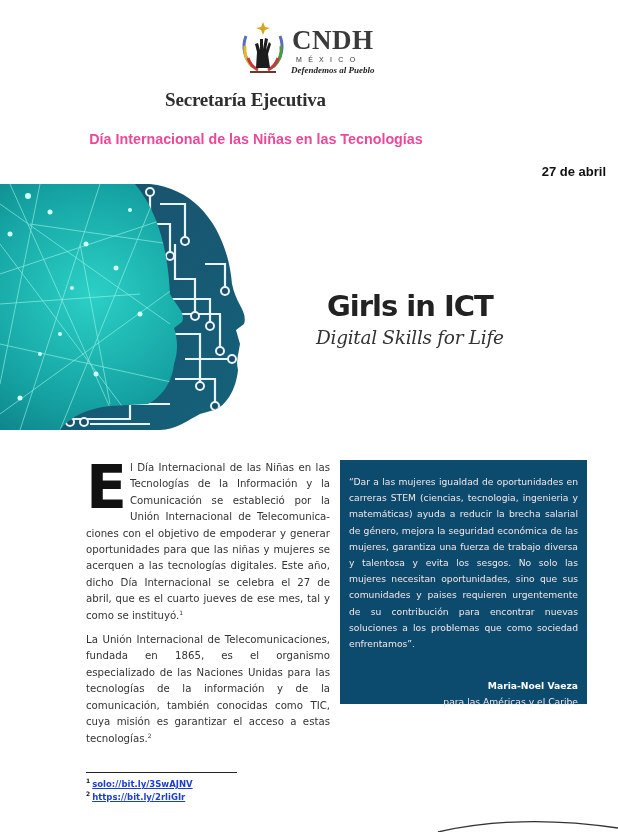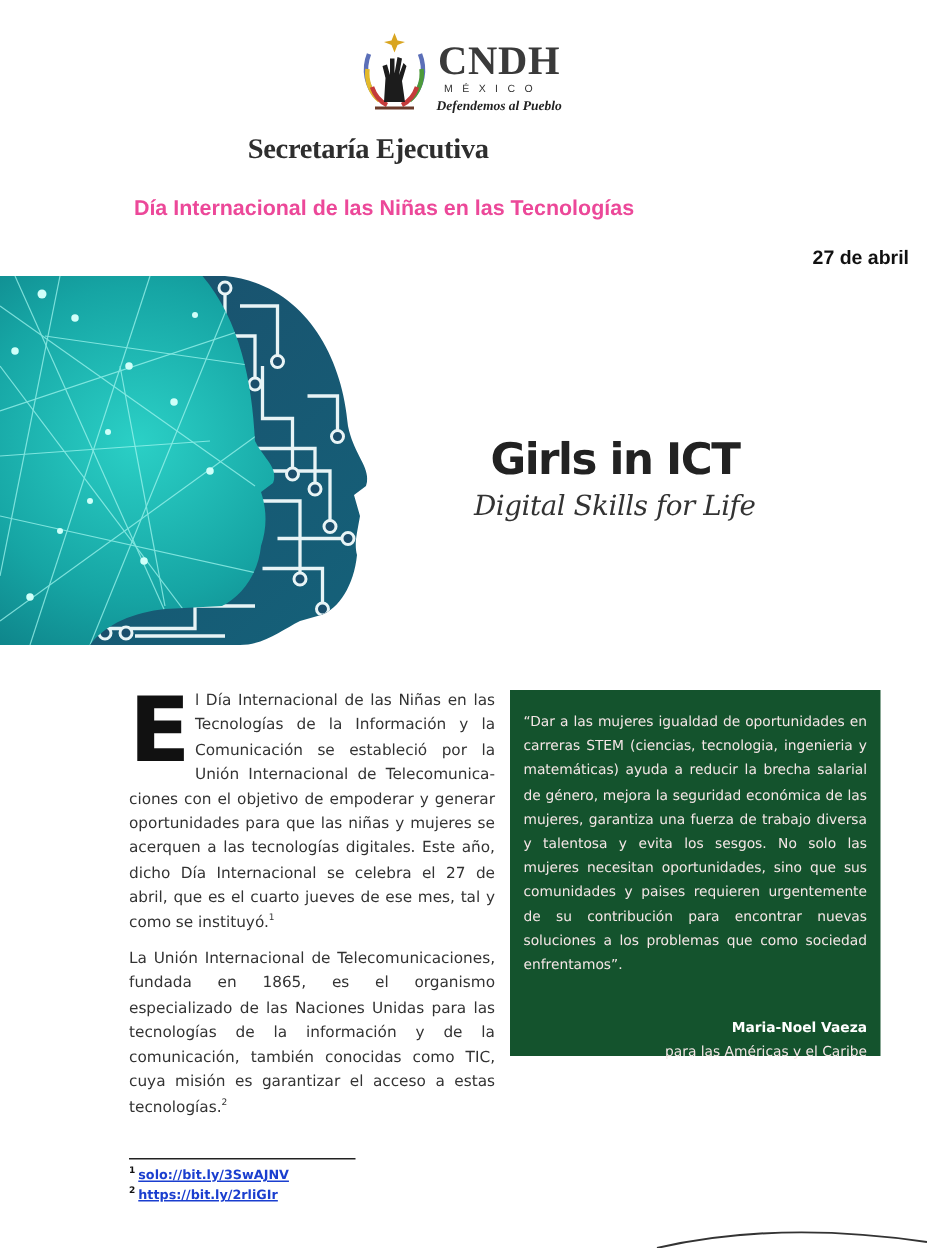--- a/index.html
+++ b/index.html
@@ -21,21 +21,21 @@
     .hero-img { position: absolute; left: 0; top: 184px; width: 262px; height: 246px; }
 
     .banner-title { position: absolute; left: 314px; top: 286px; font-family: "DejaVu Sans", sans-serif; font-weight: bold; font-size: 29px; color: #222; letter-spacing: -1px; line-height: 40px; margin-left: 13px; }
     .banner-sub { position: absolute; left: 316px; top: 326px; font-family: "DejaVu Serif", serif; font-style: italic; font-size: 18.5px; color: #333; letter-spacing: -0.3px; line-height: 24px; }
 
     .body-col { position: absolute; left: 86px; top: 460px; width: 244px; font-family: "DejaVu Sans", sans-serif; font-size: 10.2px; line-height: 16.4px; color: #333; text-align: justify; }
     .dropcap { float: left; font-family: "DejaVu Sans", sans-serif; font-weight: bold; font-size: 60px; line-height: 50px; height: 48px; margin: 2px 3px 0 0; color: #111; }
     .body-col p { margin-bottom: 8px; }
     sup { font-size: 6px; vertical-align: super; line-height: 0; }
 
-    .quote-box { position: absolute; left: 340px; top: 460px; width: 247px; height: 244px; background: #14532d; color: #f5e6e6; padding: 14px 9px 0 9px; font-family: "DejaVu Sans", sans-serif; font-size: 9.2px; line-height: 16.2px; }
+    .quote-box { position: absolute; left: 340px; top: 460px; width: 247px; height: 244px; background: #0c4a6e; color: #f5e6e6; padding: 14px 9px 0 9px; font-family: "DejaVu Sans", sans-serif; font-size: 9.2px; line-height: 16.2px; }
     .quote-text { text-align: justify; }
     .quote-author { text-align: right; margin-top: 26px; font-weight: bold; color: #fff; }
     .quote-role { text-align: right; }
 
     .fn-rule { position: absolute; left: 86px; top: 772px; width: 151px; height: 1px; background: #222; }
     .footnotes { position: absolute; left: 86px; top: 778px; font-family: "DejaVu Sans", sans-serif; font-size: 8.5px; line-height: 13px; font-weight: bold; }
     .footnotes a { color: #1a3ecf; text-decoration: underline; }
     .footnotes sup { color: #111; font-size: 6px; margin-right: 2px; }
 
     .page-curve { position: absolute; left: 400px; top: 800px; width: 218px; height: 32px; }

